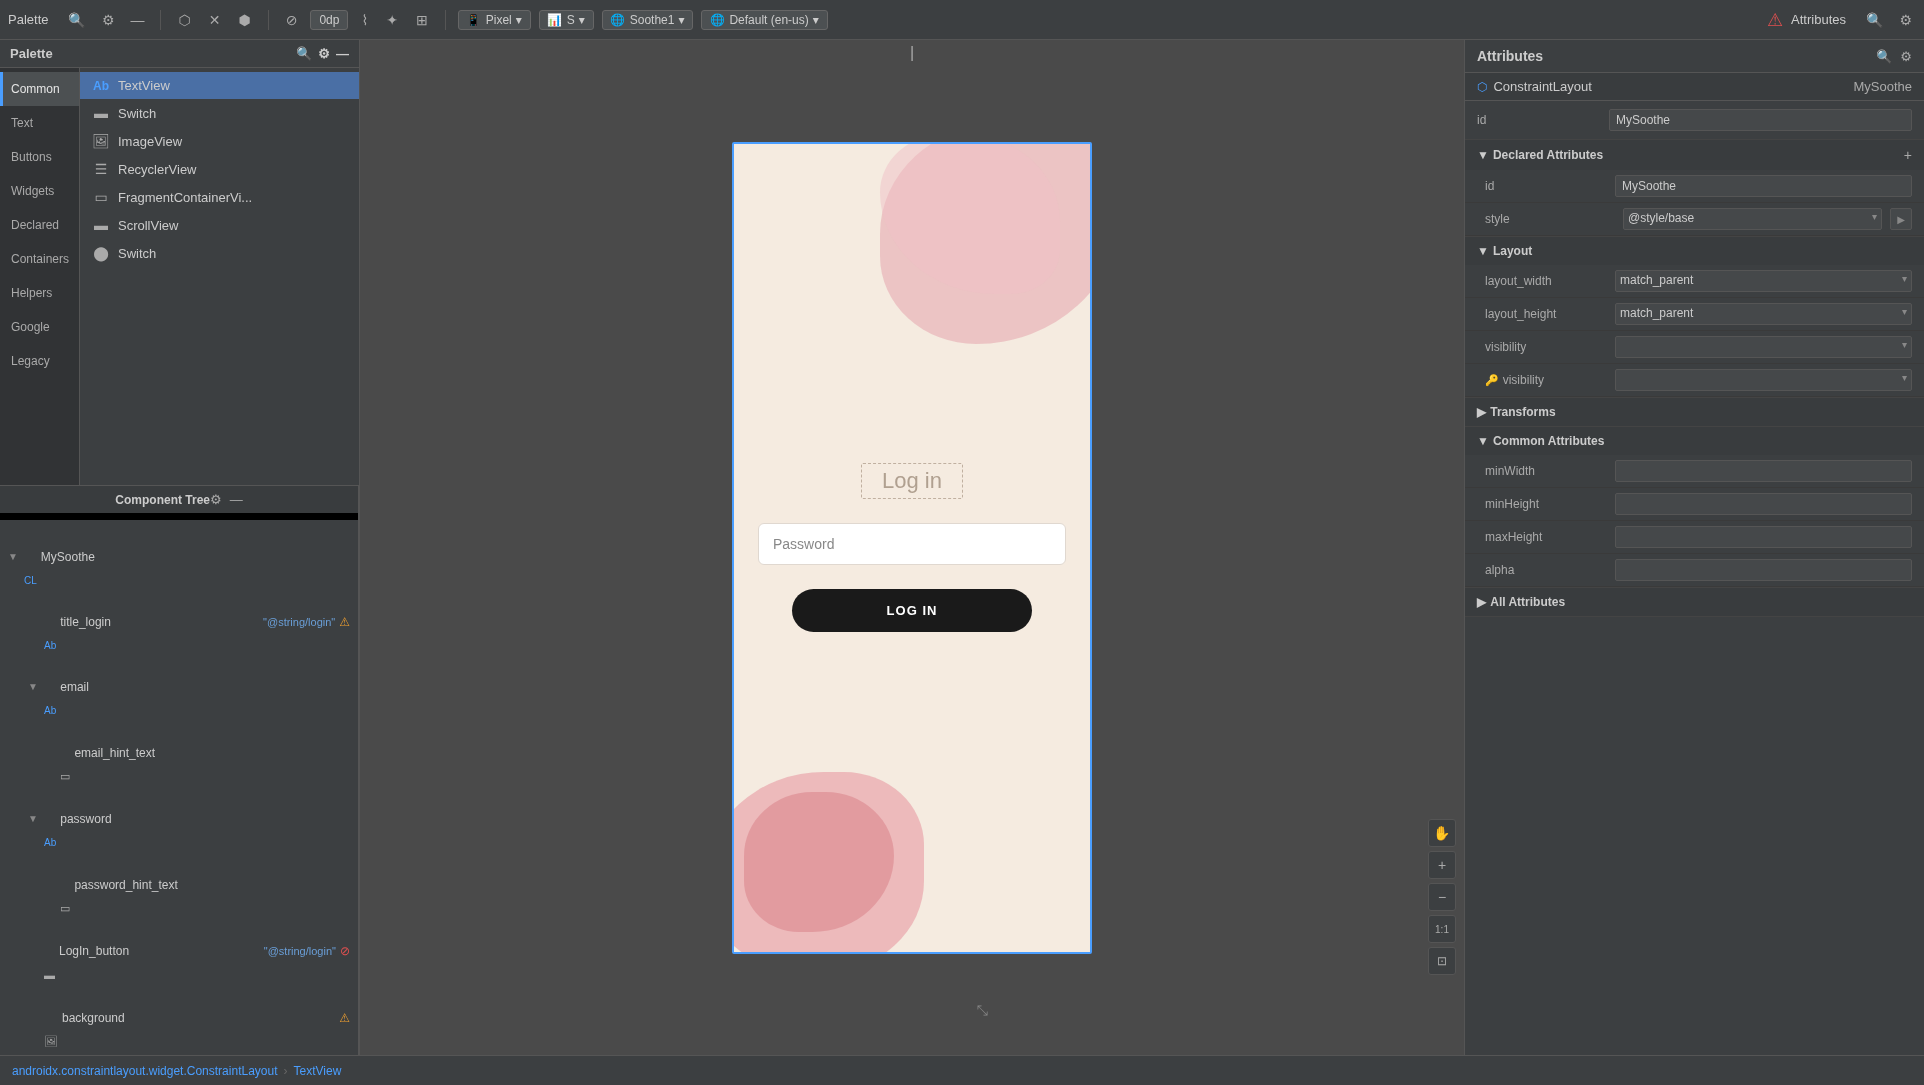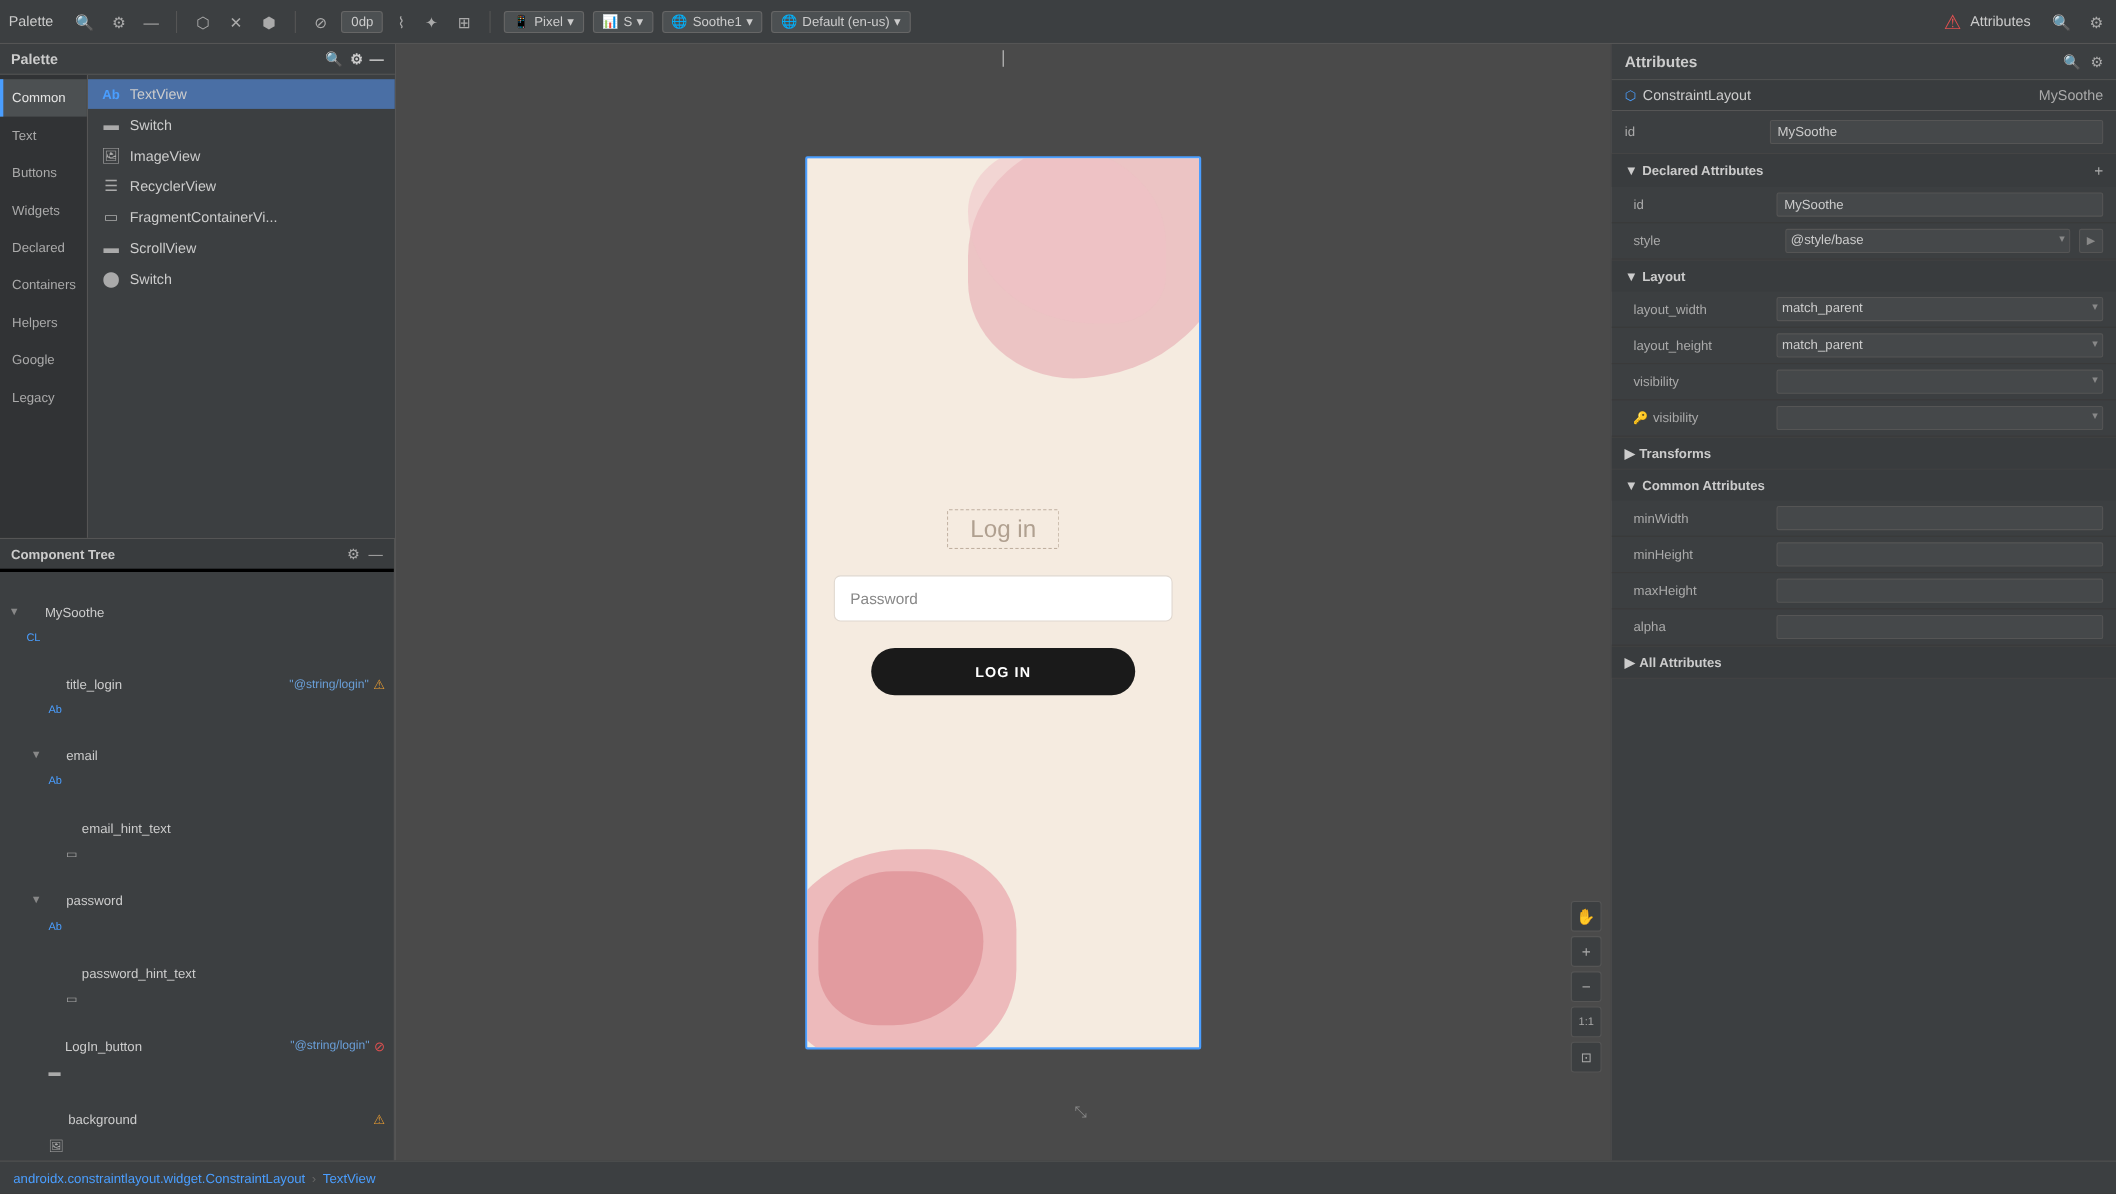--- a/index.html
+++ b/index.html
@@ -402,23 +402,23 @@
       bottom: 30px;
       left: 0;
       width: 360px;
       background: #3c3f41;
       border-top: 1px solid #555;
       border-right: 1px solid #555;
     }
     .tree-header {
       display: flex;
       align-items: center;
-      justify-content: space-between;
+      justify-content: center;
       padding: 6px 10px;
-      border-bottom: 3px solid #000000;
+      border-bottom: 7px solid #000000;
       background: #393c3e;
     }
     .tree-title {
       color: #cccccc;
       font-size: 12px;
       font-weight: 600;
     }
     .tree-icons { display: flex; gap: 8px; color: #aaa; cursor: pointer; }
     .tree-content { padding: 4px 0; }
     .tree-item {

